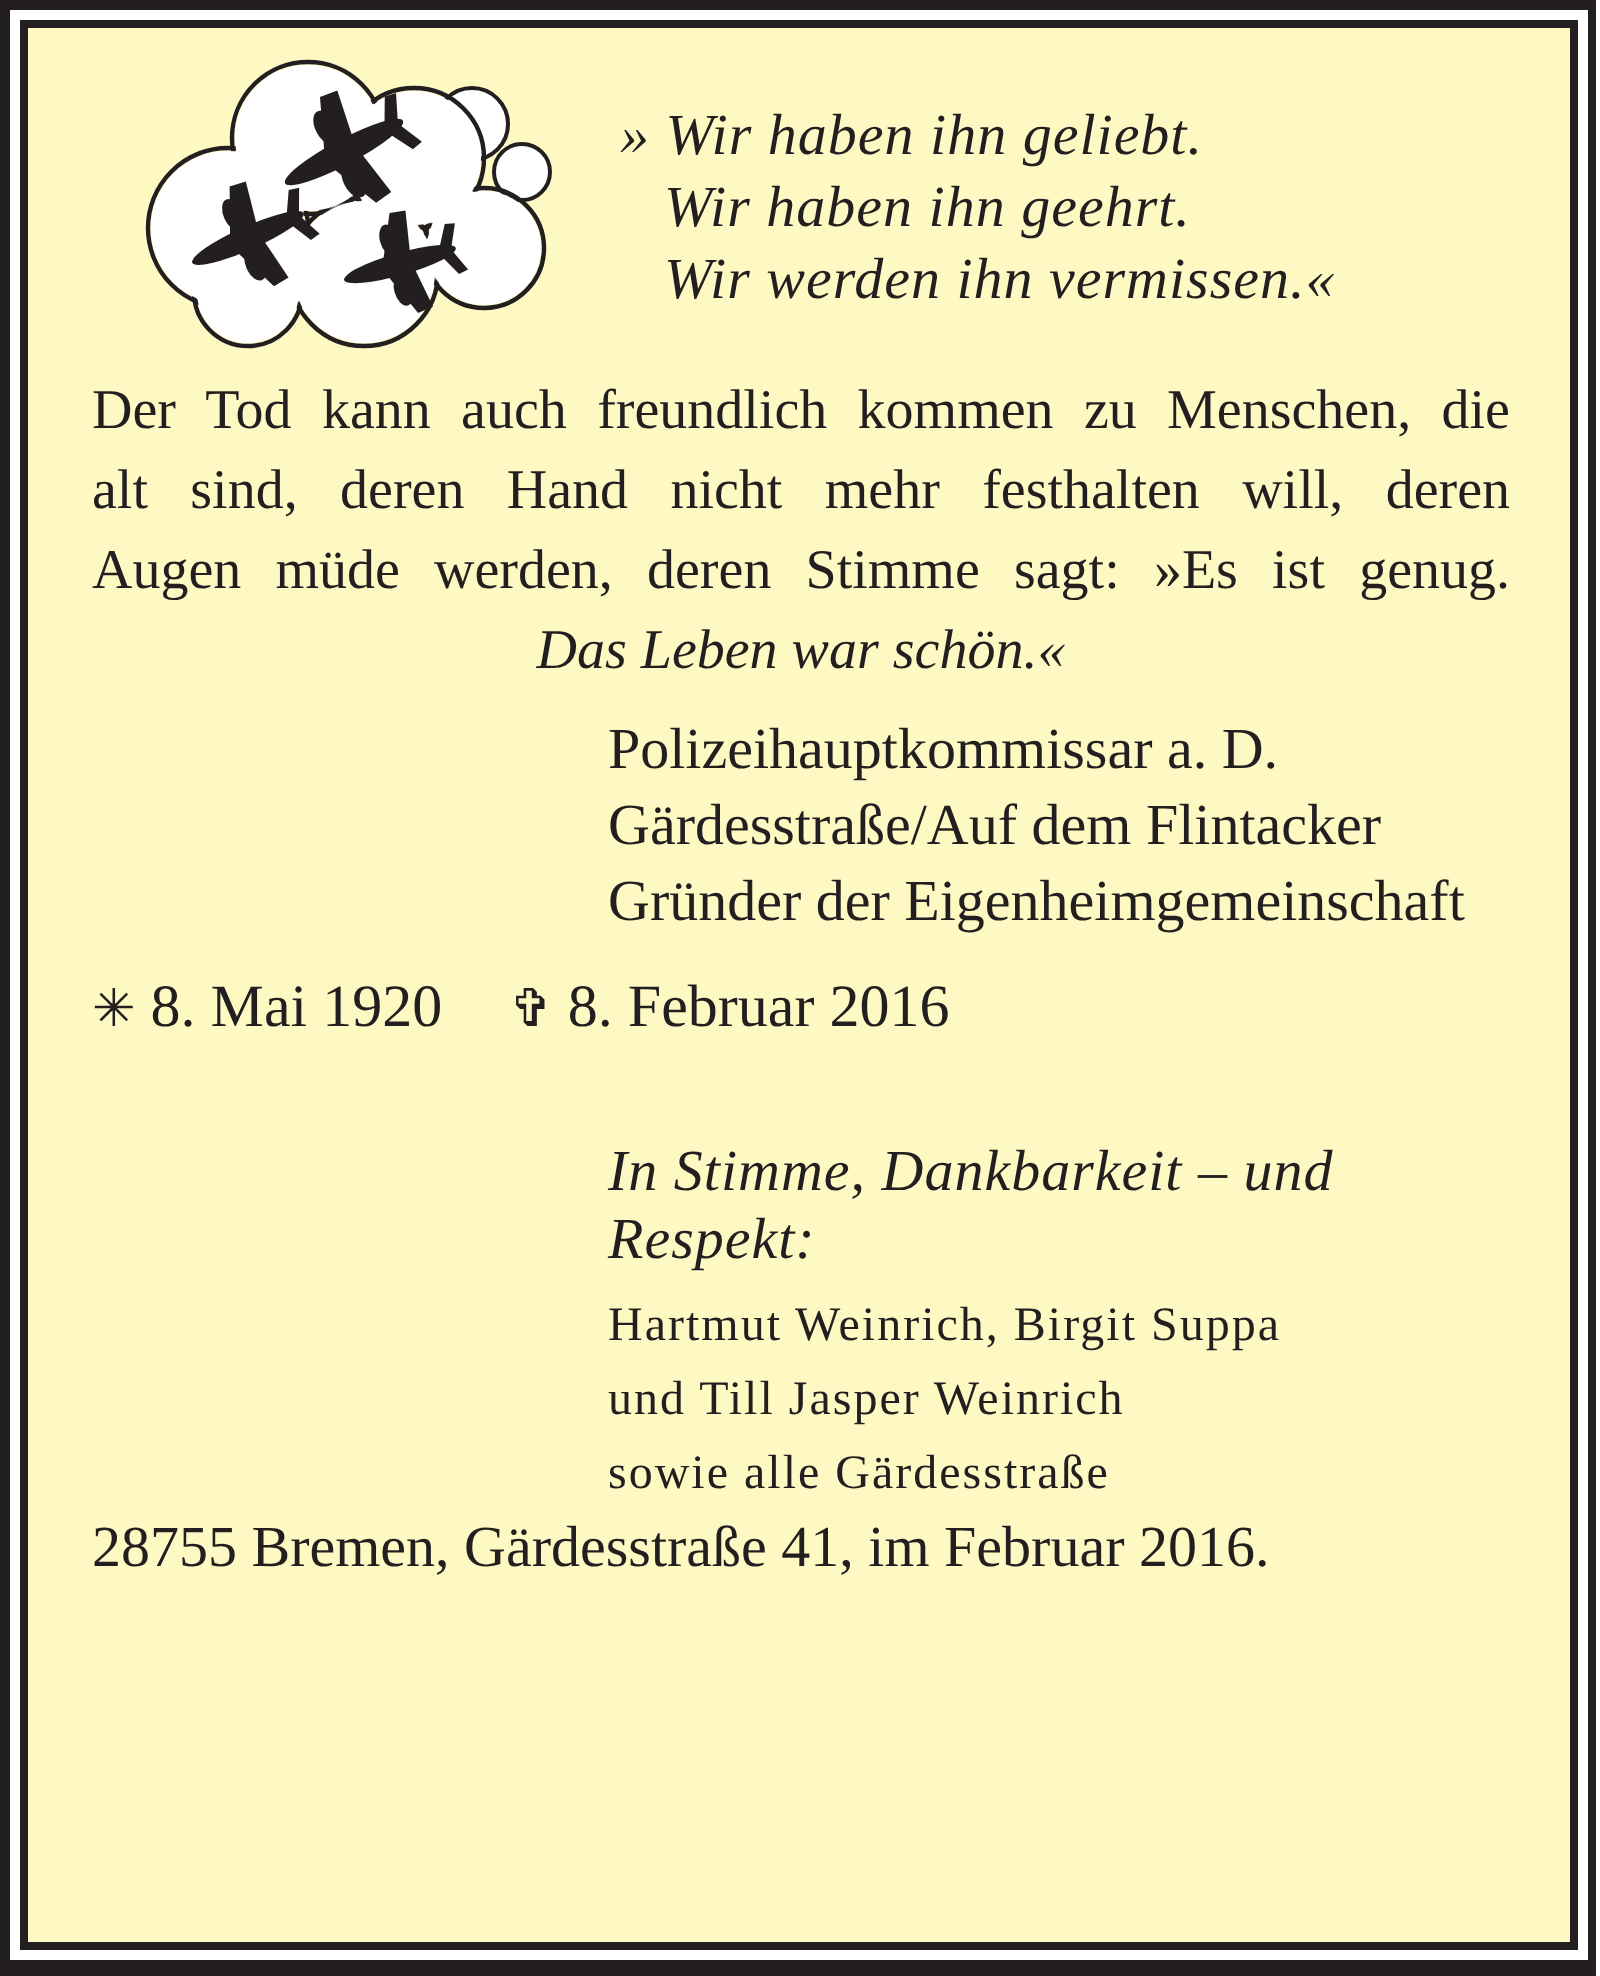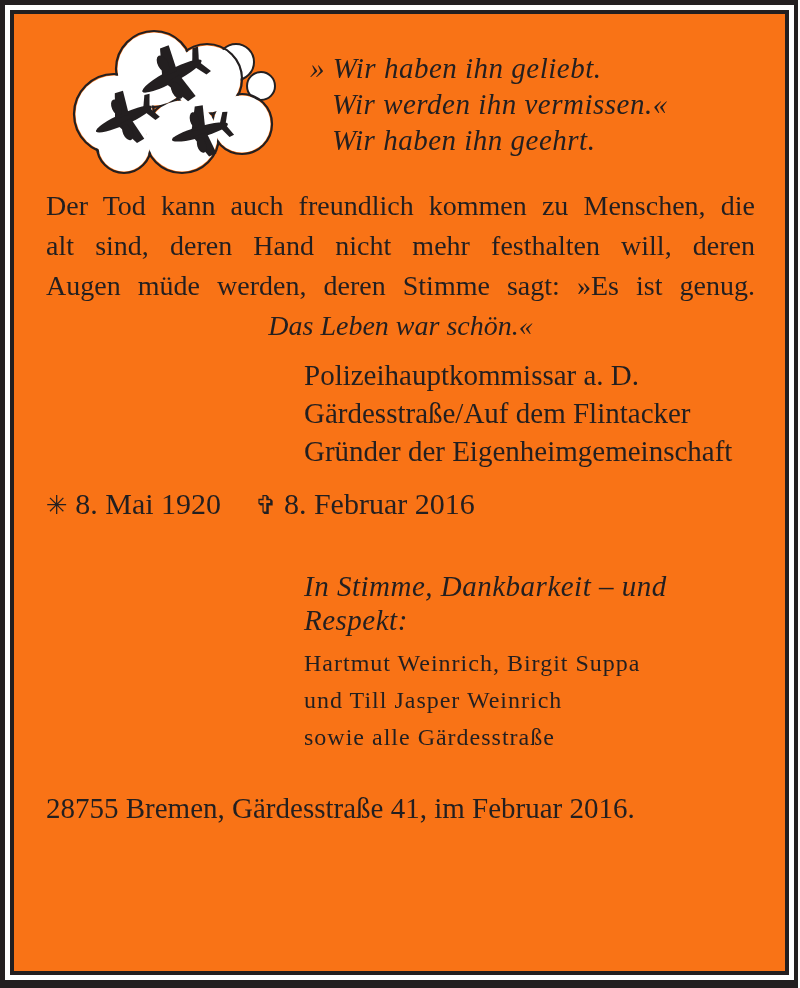--- a/index.html
+++ b/index.html
@@ -15,21 +15,21 @@
     color: #231f20;
   }
   .gap {                            
     background: #ffffff;
     width: 100%; height: 100%;
     box-sizing: border-box;
     padding: 5px;
   }
   .inner {                          
     border: 4px solid #231f20;
-    background: #f97316;
+    background: #fef9c3;
     width: 100%; height: 100%;
     box-sizing: border-box;
     padding: 10px 30px 28px 32px;
     overflow: hidden;
   }
 
   
   .header-row { display: flex; align-items: flex-start; }
   .cloud-art { flex: 0 0 auto; margin-left: 18px; }
   .quote-block {
@@ -65,21 +65,21 @@
   .death-group { margin-left: 26px; }
 
   
   .mourners-intro {
     margin-top: 46px; margin-left: 258px;
     font-style: italic; font-size: 29px; line-height: 34px; letter-spacing: 0.5px;
   }
   .mourners-names { margin-top: 8px; margin-left: 258px; font-size: 24px; line-height: 37px; letter-spacing: 1px; }
 
   
-  .address-line { margin-top: 34px; font-size: 29px; line-height: 36px; }
+  .address-line { font-size: 29px; line-height: 36px; }
 </style>
 </head>
 <body>
 
 <div class="page">
   <div class="gap">
     <div class="inner">
 
       <div class="header-row">
         <svg class="cloud-art" width="218" height="152" viewBox="0 0 218 152">
@@ -119,22 +119,22 @@
               <path d="M 21 2 L 27 13 L 32 12 L 27 1 Z"></path>
             </g>
           </defs>
           <use href="#plane" transform="translate(108,52) rotate(-28) scale(1.15)"></use>
           <use href="#plane" transform="translate(60,95) rotate(-24) scale(1.05)"></use>
           <use href="#plane" transform="translate(136,108) rotate(-16)"></use>
         </svg>
 
         <div class="quote-block">
           <div class="quote-line">» Wir haben ihn geliebt.</div>
+          <div class="quote-line">Wir haben ihn geehrt.</div>
           <div class="quote-line">Wir werden ihn vermissen.«</div>
-          <div class="quote-line">Wir haben ihn geehrt.</div>
         </div>
       </div>
 
       <div class="obit-text">
         <div class="jline">Der Tod kann auch freundlich kommen zu Menschen, die</div>
         <div class="jline">alt sind, deren Hand nicht mehr festhalten will, deren</div>
         <div class="jline">Augen müde werden, deren Stimme sagt: »Es ist genug.</div>
         <div class="lline">Das Leben war schön.«</div>
       </div>
 

